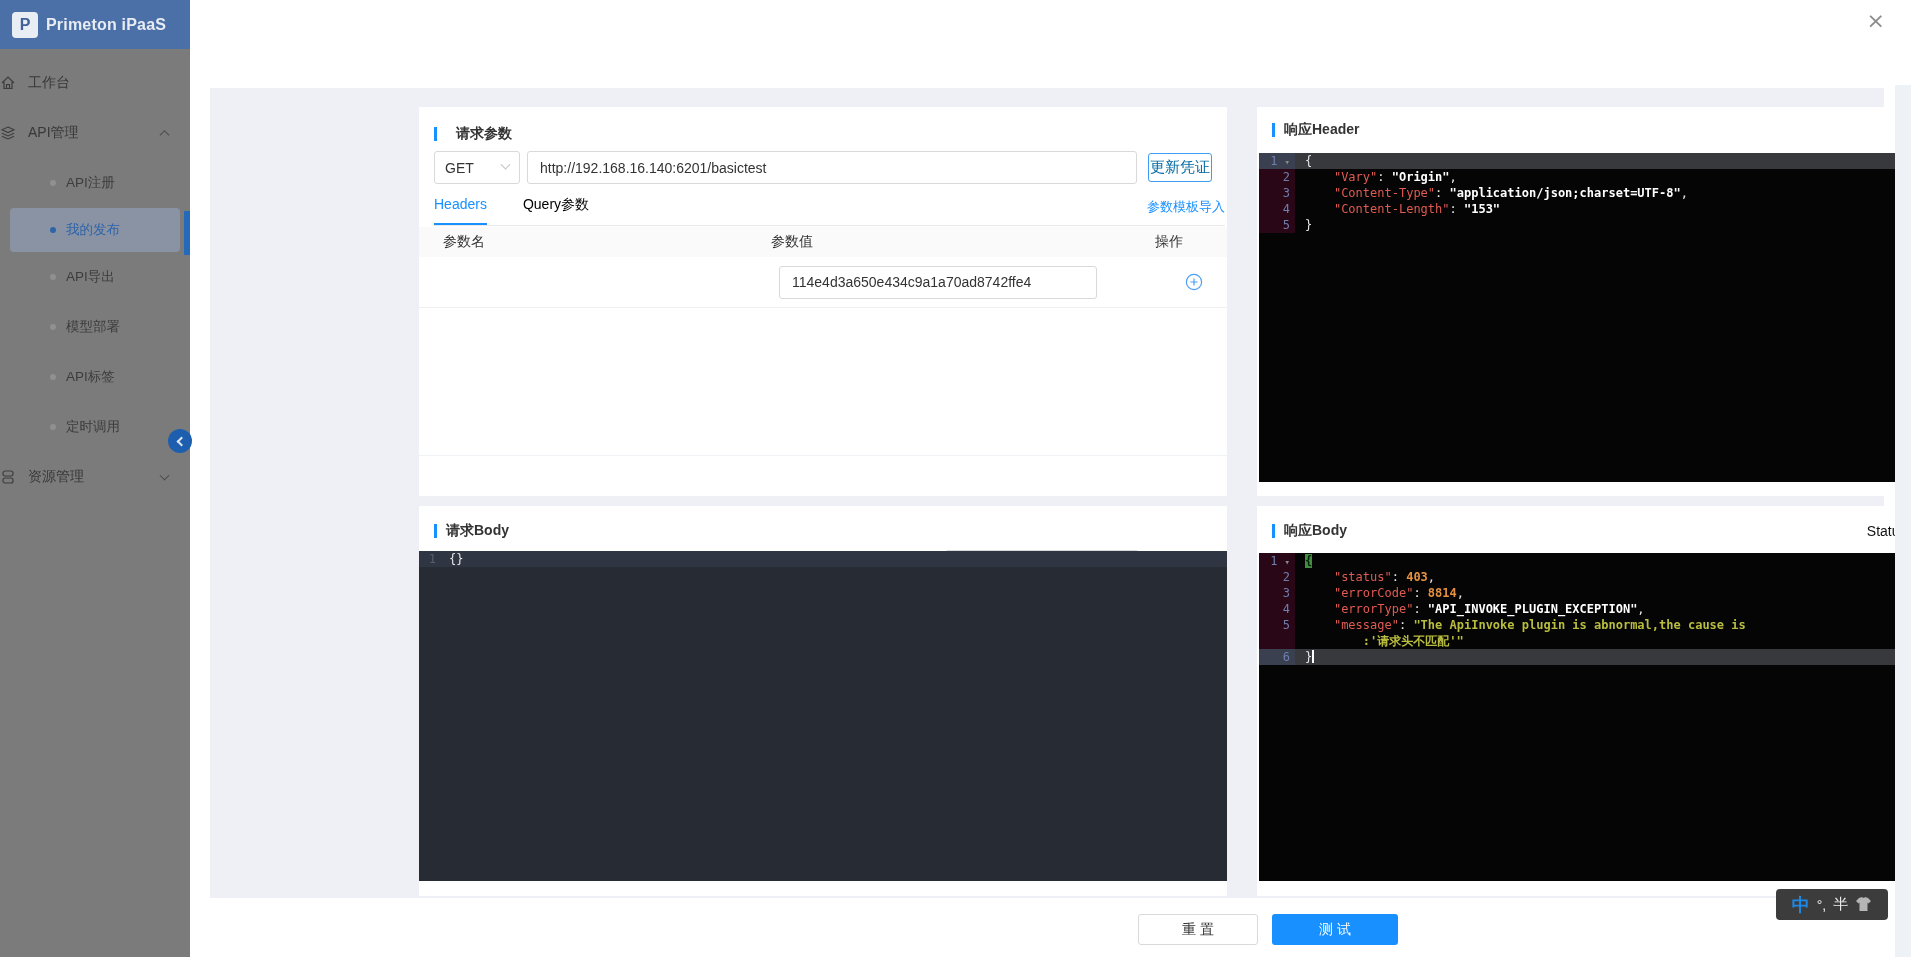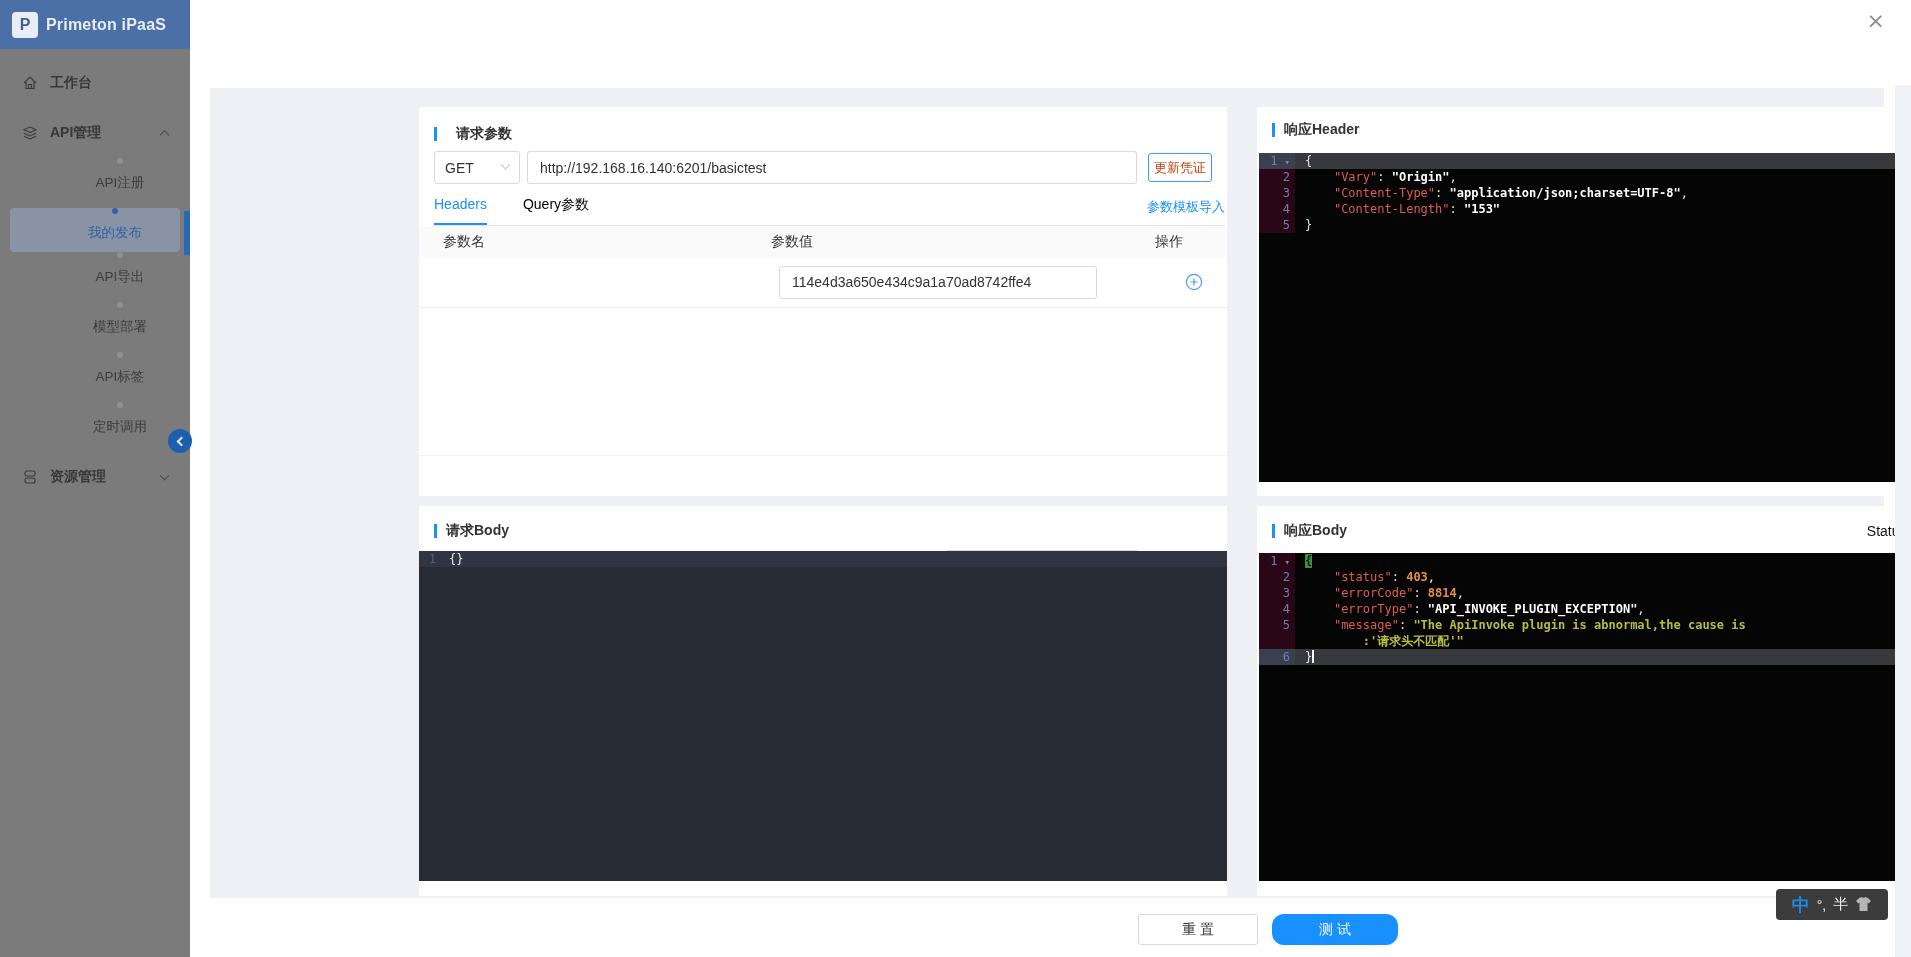--- a/index.html
+++ b/index.html
@@ -8,22 +8,22 @@
   #screen { position:relative; width:1911px; height:957px; overflow:hidden; background:#fff; }
 
   
   #sidebar { position:absolute; left:0; top:0; width:190px; height:957px; background:#7b7b7b; }
   #logo { height:49px; background:#4a70a7; display:flex; align-items:center; padding-left:12px; gap:8px; }
   #logo .mark { width:26px; height:26px; background:#e9edf4; border-radius:4px; color:#3f6397;
                 font-weight:bold; font-size:16px; display:flex; align-items:center; justify-content:center; }
   #logo .brand { color:#e8ecf3; font-weight:bold; font-size:16px; letter-spacing:.2px; }
   #nav { position:absolute; top:49px; left:0; right:0; padding-top:9px; }
   .nav-item { position:relative; height:50px; display:flex; align-items:center; color:#383838; font-size:14px; cursor:pointer; }
-  .nav-item.top { padding-left:22px; gap:12px;font-weight:bold; }
-  .nav-item.sub { padding-left:50px; gap:10px; font-size:13.5px; color:#3d3d3d;flex-direction:column; }
+  .nav-item.top { gap:12px; }
+  .nav-item.sub { padding-left:50px; gap:10px; font-size:13.5px; color:#3d3d3d; }
   .nav-item .dot { width:6px; height:6px; border-radius:50%; background:#909090; flex:none; }
   .nav-item .arrow { position:absolute; right:22px; top:50%; width:7px; height:7px;
                      border-right:1.4px solid #4a4a4a; border-bottom:1.4px solid #4a4a4a; }
   .arrow.up   { transform:translateY(-20%) rotate(-135deg); }
   .arrow.down { transform:translateY(-70%) rotate(45deg); }
   .nav-item.active-sub { margin:0 10px; padding-left:40px; border-radius:4px; background:#8a93a4; height:44px; }
   .nav-item.active-sub .dot { background:#2e64a8; }
   .nav-item.active-sub span { color:#2e64a8; }
   .active-bar { position:absolute; right:0; width:6px; height:44px; background:#2569b9; }
   .nav-icon { width:16px; height:16px; flex:none; }
@@ -52,21 +52,21 @@
   .sec-title { position:absolute; display:flex; align-items:center; font-size:14px; font-weight:600; color:#333; }
   .sec-title .bluebar { width:3px; height:14px; background:#1890ff; margin-right:9px; }
 
   
   #method-select { position:absolute; left:15px; top:44px; width:86px; height:33px; border:1px solid #d9d9d9; border-radius:3px;
                    display:flex; align-items:center; padding:0 10px; font-size:14px; color:#333; cursor:pointer; background:#fff; }
   #method-select .chev { margin-left:auto; width:7px; height:7px; border-right:1.4px solid #bfbfbf; border-bottom:1.4px solid #bfbfbf; transform:rotate(45deg) translate(-2px,-2px); }
   .text-input { border:1px solid #d9d9d9; border-radius:3px; height:33px; padding:0 12px; font-size:14px; color:#333;
                 font-family:"Liberation Sans","DejaVu Sans",sans-serif; background:#fff; }
   #url-input { position:absolute; left:108px; top:44px; width:610px; }
-  .ghost-btn { border:1px solid #3d9df0; color:#c2410c; background:#fff; border-radius:3px; font-size:13px;
+  .ghost-btn { border:1px solid #3d9df0; color:#0369a1; background:#fff; border-radius:3px; font-size:15px;
                display:flex; align-items:center; justify-content:center; cursor:pointer; }
   #update-cred-btn { position:absolute; left:729px; top:46px; width:64px; height:29px; }
   #param-subtabs { position:absolute; left:15px; top:86px; right:2px; height:33px; border-bottom:1px solid #e8e8e8;
                    display:flex; gap:36px; align-items:flex-end; }
   .ptab { font-size:14px; color:#000000; padding-bottom:9px; border-bottom:2px solid transparent; cursor:pointer; }
   .ptab.active { color:#1890ff; border-bottom-color:#1890ff; }
   #import-link { position:absolute; right:0; bottom:9px; font-size:13px; color:#1890ff; cursor:pointer; }
   #param-thead { position:absolute; left:0; top:120px; width:100%; height:30px; background:#fafafa; display:flex;
                  align-items:center; font-size:14px; color:#333; }
   #param-thead .c-name { padding-left:24px; width:352px; }
@@ -109,21 +109,21 @@
   .tk-brace { background:#3f8f3f; color:#06230a; font-weight:bold; }
   .cursor { display:inline-block; width:2px; height:13px; background:#fff; vertical-align:-2px; }
   #ed-resp-header { left:2px; top:46px; width:803px; height:329px; }
   #ed-resp-body   { left:2px; top:47px; width:803px; height:328px; }
   #ed-req-body    { left:0; top:45px; width:808px; height:330px; }
 
   
   #reset-btn { position:absolute; left:948px; top:914px; width:120px; height:31px; background:#fff; border:1px solid #d9d9d9;
                border-radius:3px; font-size:14px; color:#333; display:flex; align-items:center; justify-content:center; cursor:pointer; }
   #test-btn { position:absolute; left:1082px; top:914px; width:126px; height:31px; background:#1890ff; border:none;
-              border-radius:12px; font-size:14px; color:#fff; display:flex; align-items:center; justify-content:center; cursor:pointer; }
+              border-radius:3px; font-size:14px; color:#fff; display:flex; align-items:center; justify-content:center; cursor:pointer; }
 
   
   #ime { position:absolute; left:1776px; top:889px; width:112px; height:31px; background:#3c3c3c; border-radius:4px;
          display:flex; align-items:center; justify-content:center; gap:7px; }
   #ime .cn { color:#1e88e5; font-weight:bold; font-size:18px; }
   #ime .punct { color:#eee; font-size:14px; }
   #ime .half { color:#eee; font-size:15px; }
 </style>
 </head>
 <body>

